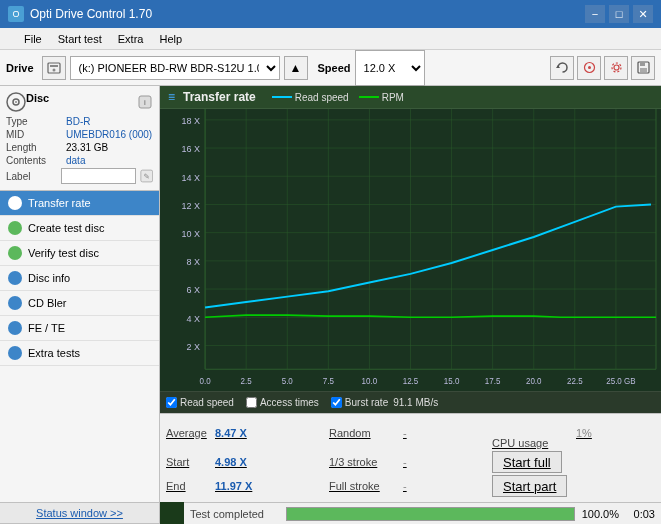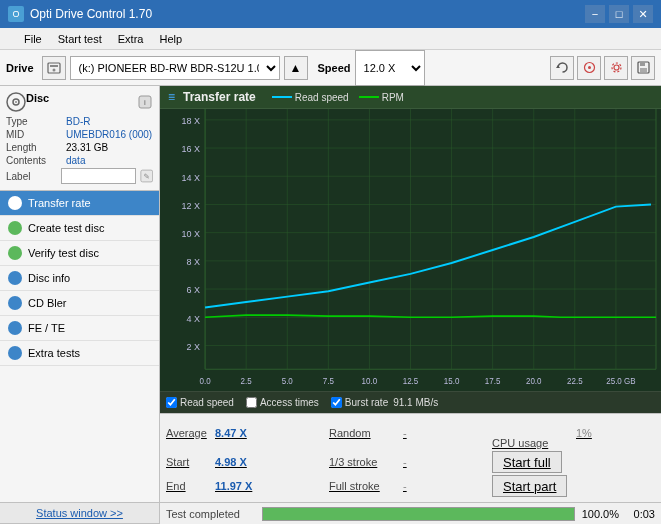--- a/index.html
+++ b/index.html
@@ -83,21 +83,21 @@
     .stats-row { display: flex; align-items: center; font-size: 11px; margin-bottom: 2px; }
     .stat-group { display: flex; align-items: center; gap: 4px; flex: 1; text-decoration: underline; }
     .stat-key { color: #444; width: 45px; }
     .stat-val { color: #1a5baf; font-weight: bold; min-width: 40px; }
     .stat-val-dash { color: #888; }
     .stat-key2 { color: #444; width: 70px; }
     .stat-key3 { color: #444; width: 80px; margin-top: 20px; }
     .start-full-btn { height: 22px; background: #e8e8e8; border: 1px solid #999; font-size: 13px; cursor: pointer; padding: 0 10px; white-space: nowrap; }
 
     
-    .progress-row { display: flex; align-items: center; gap: 6px; background: #f0f0f0; border-top: 1px solid #c0c0c0; padding: 3px 6px; height: 22px; }
+    .progress-row { display: flex; align-items: center; gap: 6px; background: #f0f0f0; border-top: 1px solid #c0c0c0; padding: 3px 6px; height: 22px; margin-left: 24px; }
     .progress-label { font-size: 11px; color: #444; min-width: 90px; }
     .progress-bar-outer { flex: 1; height: 14px; background: #e0e0e0; border: 1px solid #999; }
     .progress-bar-inner { height: 100%; background: #5cb85c; }
     .progress-pct { font-size: 11px; color: #000; min-width: 38px; text-align: right; }
     .progress-time { font-size: 11px; color: #000; min-width: 30px; text-align: right; }
   </style>
 </head>
 <body>
 
 <div class="title-bar">

